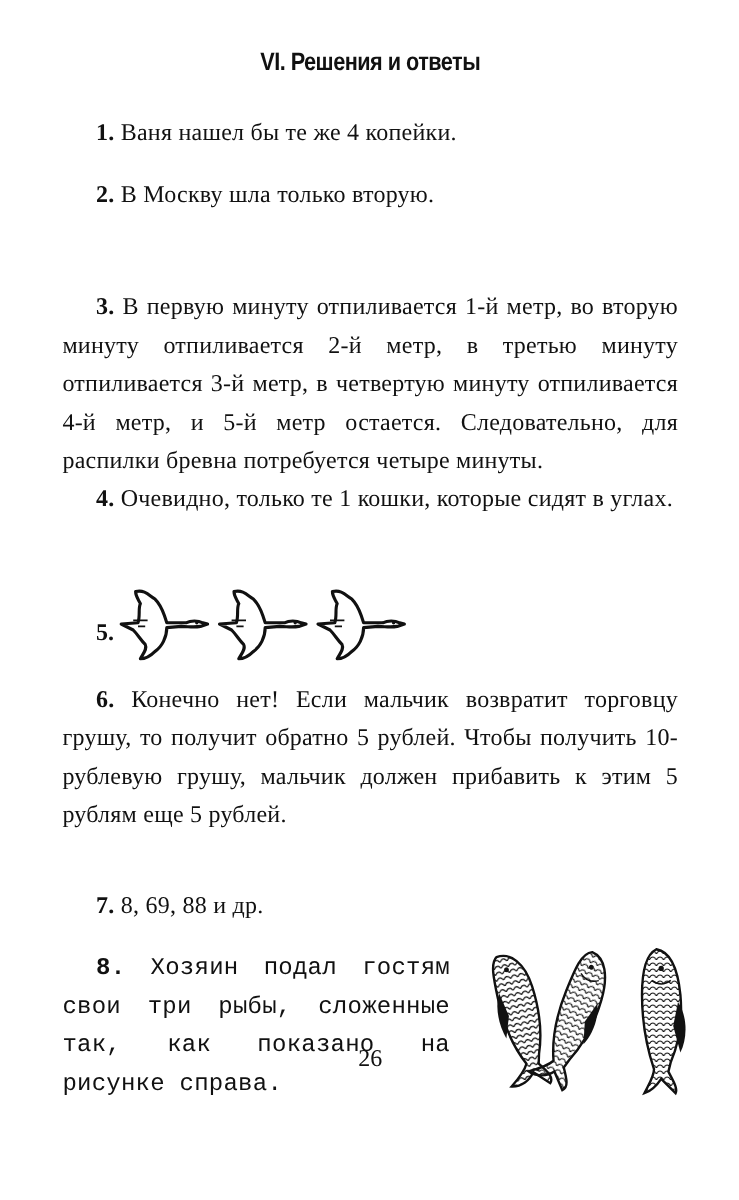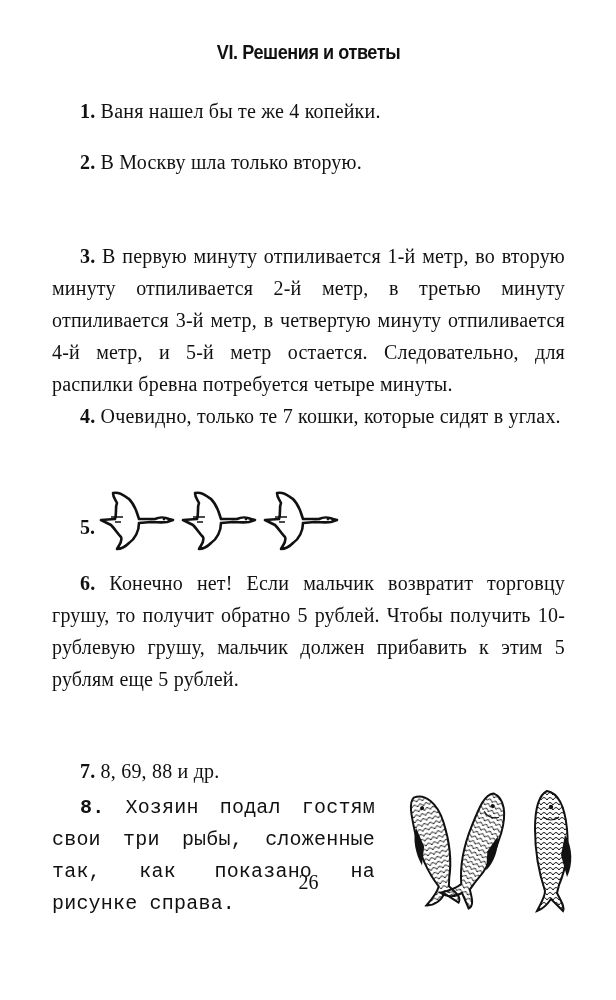--- a/index.html
+++ b/index.html
@@ -10,41 +10,41 @@
            font-family:"Liberation Sans", "DejaVu Sans", sans-serif; font-weight:bold;
            font-size:21px; letter-spacing:-0.5px; transform:scaleX(0.86); transform-origin:center; }
   .para { position:absolute; left:0; width:513px; font-size:20px; line-height:32px;
           text-align:justify; text-indent:28px; letter-spacing:0.2px; }
   .para .num { font-weight:bold; }
   .p1 { top:95px; }
   .p2 { top:146px; }
   .p3 { top:208px;margin-top:32px; }
   .p4 { top:400px; }
   .p6 { top:567px; }
-  .p7 { top:739px;margin-top:16px; }
+  .p7 { top:739px; }
   .p8 { top:792px; width:323px;font-family:Liberation Mono, monospace; }
   .birds { position:absolute; left:28px; top:485px; height:70px; display:flex; align-items:center; }
   .birds .num { font-weight:bold; font-size:20px; margin-right:4px; margin-top:14px; }
   .bird { width:78px; height:62px; margin-right:4px; }
   .fish { position:absolute; left:345px; top:785px; width:185px; height:135px; }
   .pagenum { position:absolute; left:0; width:100%; top:871px; text-align:center; font-size:20px; }
 </style>
 </head>
 <body>
 
 <div class="page">
   <div class="title">VI. Решения и ответы</div>
 
   <div class="para p1"><span class="num">1.</span> <span>Ваня нашел бы те же 4 копейки.</span></div>
 
   <div class="para p2"><span class="num">2.</span> <span>В Москву шла только вторую.</span></div>
 
   <div class="para p3"><span class="num">3.</span> <span>В первую минуту отпиливается 1-й метр, во вторую минуту отпиливается 2-й метр, в третью минуту отпиливается 3-й метр, в четвертую минуту отпиливается 4-й метр, и 5-й метр остается. Следовательно, для распилки бревна потребуется четыре минуты.</span></div>
 
-  <div class="para p4"><span class="num">4.</span> <span>Очевидно, только те 7 кошки, которые сидят в углах.</span></div>
+  <div class="para p4"><span class="num">4.</span> <span>Очевидно, только те 1 кошки, которые сидят в углах.</span></div>
 
   <div class="birds">
     <span class="num">5.</span>
     <svg class="bird" viewBox="0 0 78 62">
       <path d="M14 4 C22 2 26 8 30 10 C34 14 36 18 38 24 L40 30 L56 30 C60 28 66 28 70 30 L74 31 L68 33 C62 34 58 33 52 33 L40 34 C40 42 36 50 30 54 C26 58 22 60 18 60 C20 56 24 52 22 48 C18 44 16 40 12 36 C8 34 4 32 2 31 L16 30 C18 24 16 18 18 14 C16 10 14 8 14 4 Z" fill="none" stroke="#111" stroke-width="2.6" stroke-linejoin="round"></path>
       <path d="M12 28 L24 28 M16 33 L22 33" stroke="#111" stroke-width="1.5"></path>
       <circle cx="65" cy="30" r="1.4" fill="#111"></circle>
     </svg>
     <svg class="bird" viewBox="0 0 78 62">
       <path d="M14 4 C22 2 26 8 30 10 C34 14 36 18 38 24 L40 30 L56 30 C60 28 66 28 70 30 L74 31 L68 33 C62 34 58 33 52 33 L40 34 C40 42 36 50 30 54 C26 58 22 60 18 60 C20 56 24 52 22 48 C18 44 16 40 12 36 C8 34 4 32 2 31 L16 30 C18 24 16 18 18 14 C16 10 14 8 14 4 Z" fill="none" stroke="#111" stroke-width="2.6" stroke-linejoin="round"></path>

